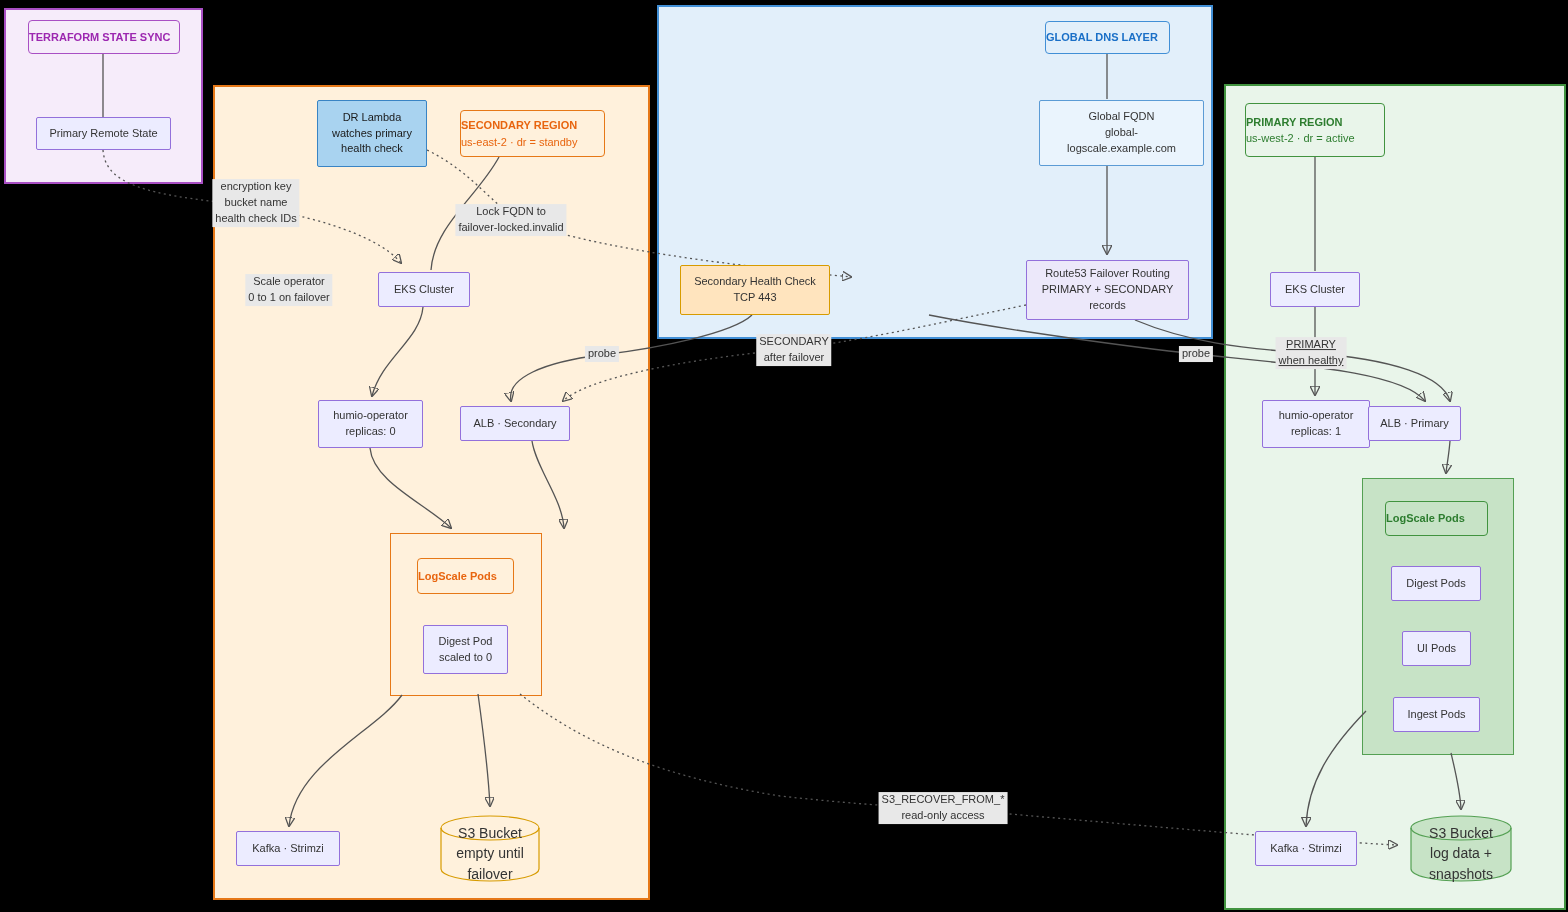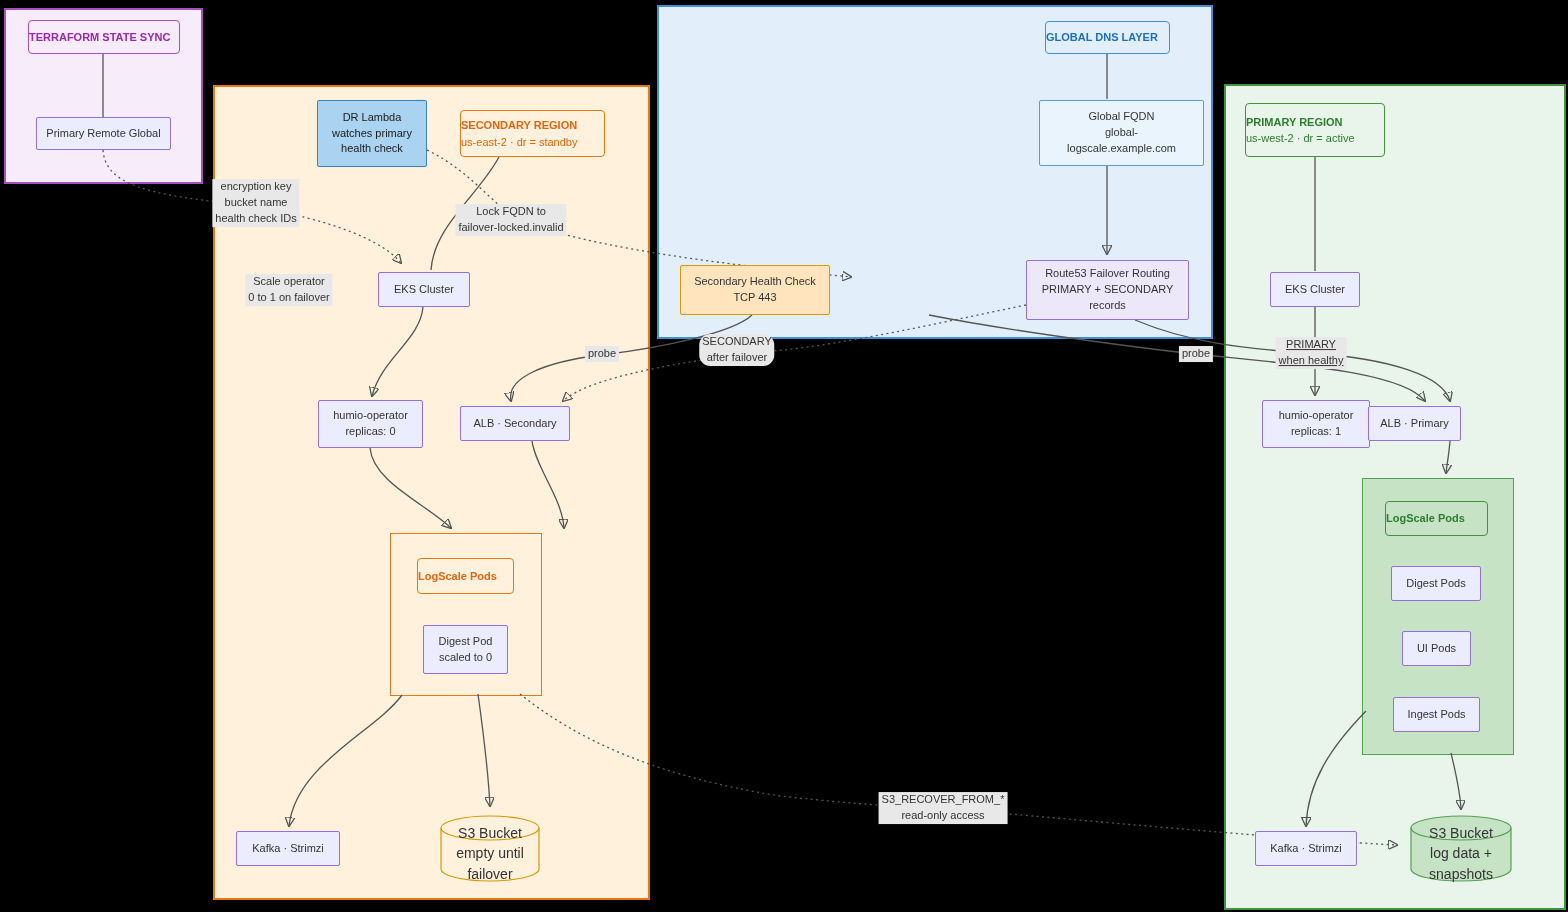--- a/index.html
+++ b/index.html
@@ -128,21 +128,21 @@
     <span class="t">PRIMARY REGION</span>
     <span>us-west-2 · dr = active</span>
   </div>
   <div class="rtitle sub-orange" style="left:417px;top:558px;width:97px;height:36px;">
     <span class="t">LogScale Pods</span>
   </div>
   <div class="rtitle sub-green" style="left:1385px;top:501px;width:103px;height:35px;">
     <span class="t">LogScale Pods</span>
   </div>
 
-  <div class="node" style="left:36px;top:117px;width:135px;height:33px;">Primary Remote Global</div>
+  <div class="node" style="left:36px;top:117px;width:135px;height:33px;">Primary Remote State</div>
   <div class="node lambda" style="left:317px;top:100px;width:110px;height:67px;">DR Lambda
 watches primary
 health check</div>
   <div class="node" style="left:378px;top:272px;width:92px;height:35px;">EKS Cluster</div>
   <div class="node" style="left:318px;top:400px;width:105px;height:48px;">humio-operator
 replicas: 0</div>
   <div class="node" style="left:460px;top:406px;width:110px;height:35px;">ALB · Secondary</div>
   <div class="node" style="left:423px;top:625px;width:85px;height:49px;">Digest Pod
 scaled to 0</div>
   <div class="node" style="left:236px;top:831px;width:104px;height:35px;">Kafka · Strimzi</div>
@@ -181,21 +181,21 @@
   </div>
 
   <div class="elabel" style="left:256px;top:203px;">encryption key
 bucket name
 health check IDs</div>
   <div class="elabel" style="left:289px;top:290px;">Scale operator
 0 to 1 on failover</div>
   <div class="elabel" style="left:511px;top:220px;">Lock FQDN to
 failover-locked.invalid</div>
   <div class="elabel" style="left:602px;top:354px;">probe</div>
-  <div class="elabel" style="left:737px;top:350px;border-radius:11px;">SECONDARY
+  <div class="elabel" style="left:794px;top:350px;">SECONDARY
 after failover</div>
   <div class="elabel" style="left:1196px;top:354px;">probe</div>
   <div class="elabel" style="left:1311px;top:353px;text-decoration:underline;">PRIMARY
 when healthy</div>
   <div class="elabel" style="left:943px;top:808px;">S3_RECOVER_FROM_*
 read-only access</div>
 
 </div>
 
 </body></html>

